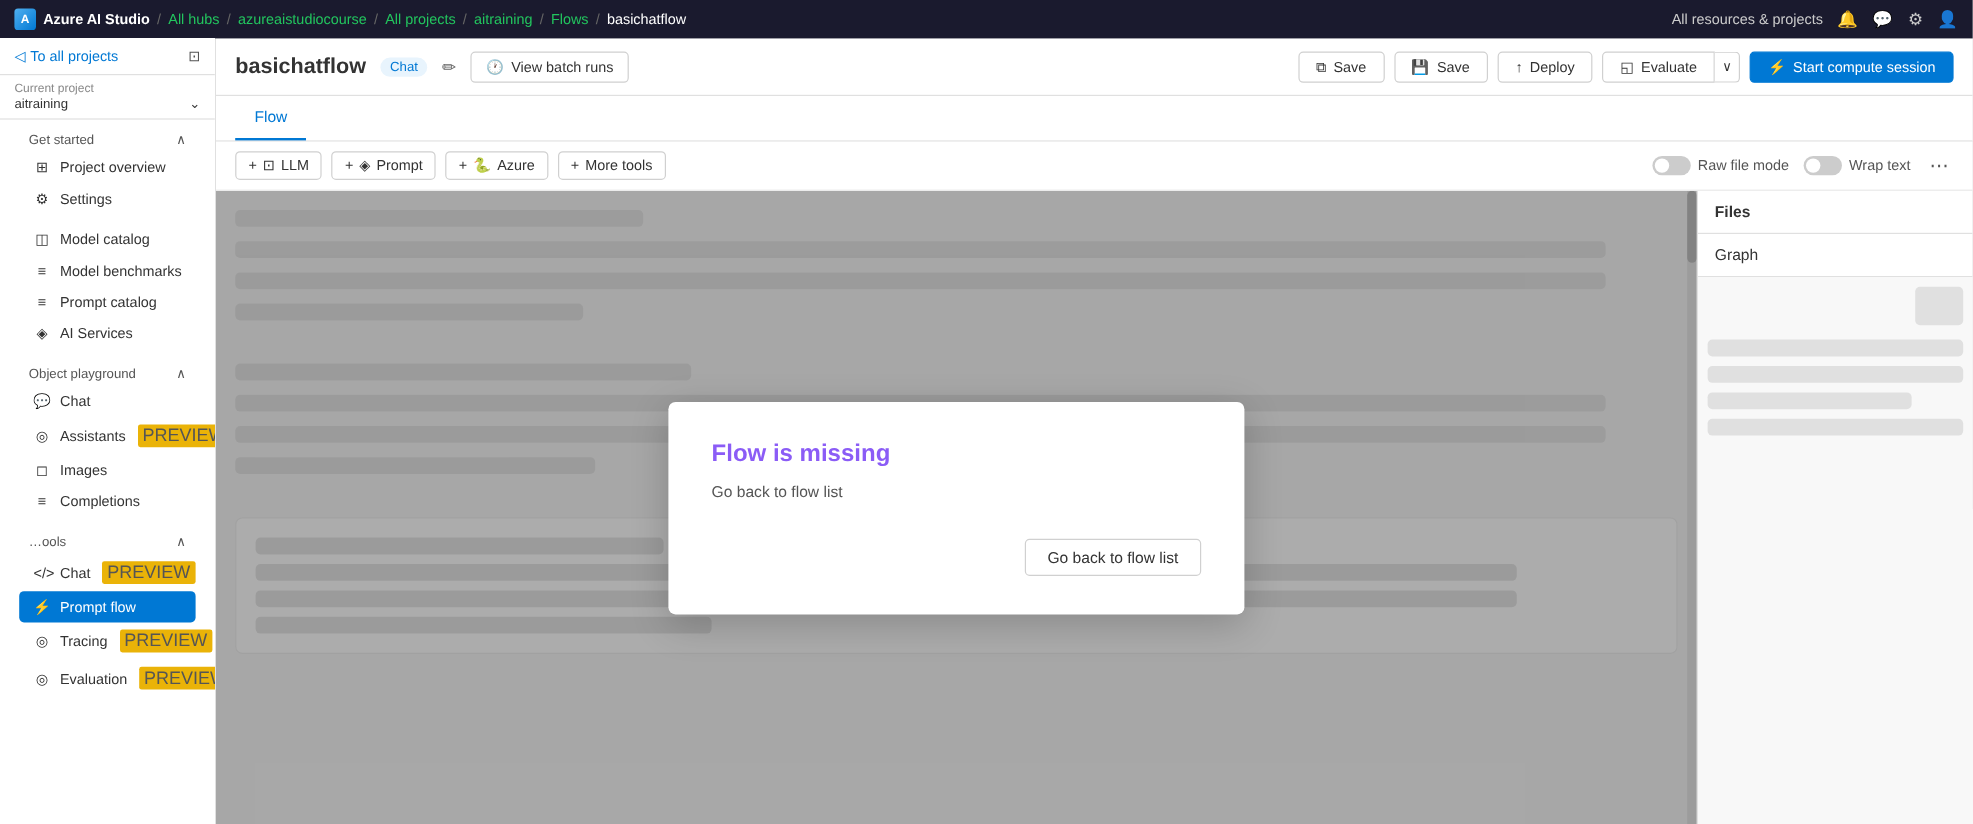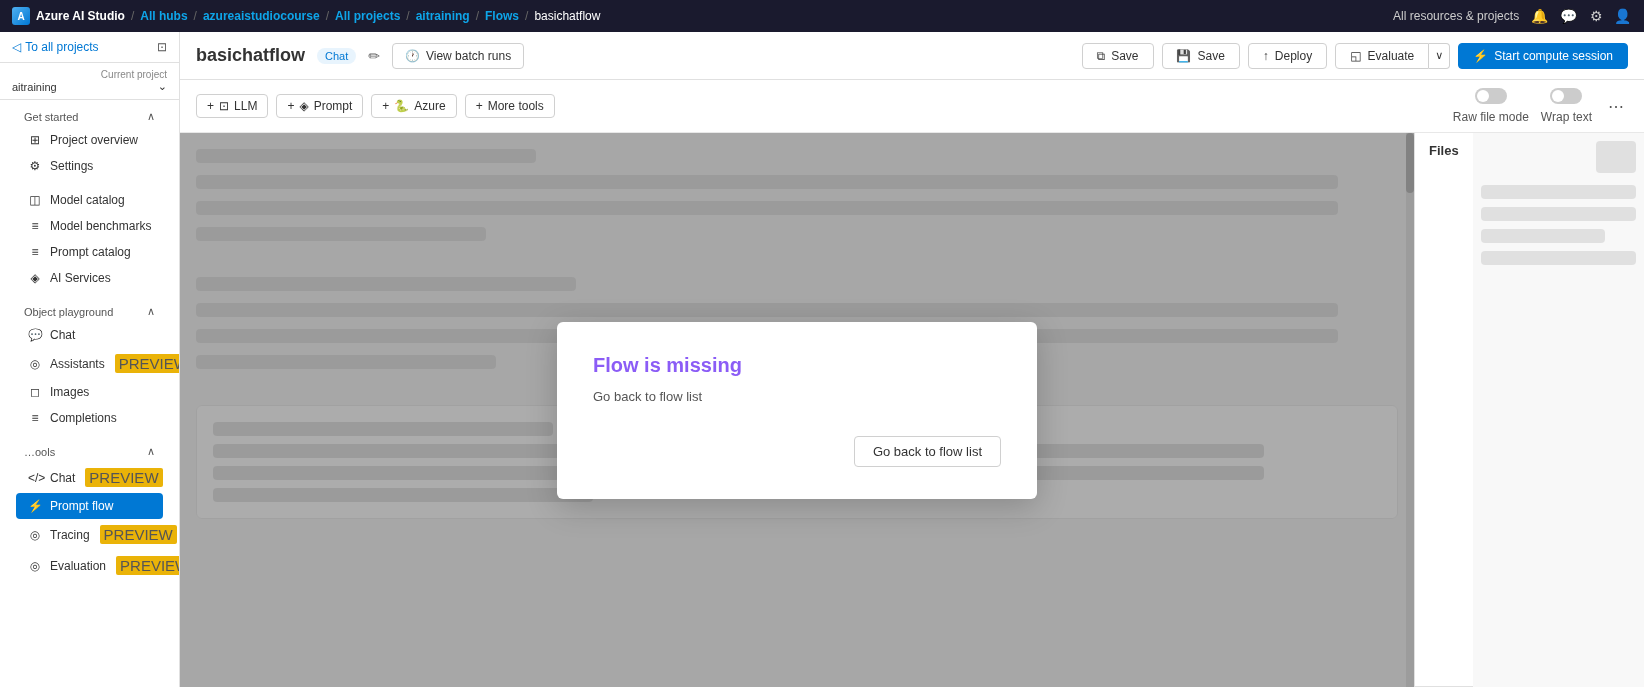--- a/index.html
+++ b/index.html
@@ -18,21 +18,21 @@
       position: relative;
     }
     .top-nav-brand {
       color: #fff;
       font-weight: 600;
       display: flex;
       align-items: center;
       gap: 6px;
     }
     .top-nav-sep { color: #666; }
-    .top-nav-link { color: #0ea5e9; cursor: pointer; font-weight: bold; }
+    .top-nav-link { color: #22c55e; cursor: pointer; }
     .top-nav-current { color: #fff; font-weight: 500; }
     .top-nav-right {
       margin-left: auto;
       display: flex;
       align-items: center;
       gap: 12px;
       color: #ccc;
       font-size: 12px;
     }
     .top-nav-icon { cursor: pointer; font-size: 14px; }
@@ -60,21 +60,20 @@
       align-items: center;
       justify-content: space-between;
       font-size: 12px;
       color: #555;
     }
     .sidebar-top-label { color: #0078d4; cursor: pointer; display: flex; align-items: center; gap: 4px; }
     .sidebar-project {
       padding: 6px 12px;
       border-bottom: 1px solid #e0e0e0;
       font-size: 11px;
-      text-align: right;
     }
     .sidebar-project-label { color: #888; font-size: 10px; }
     .sidebar-project-name { color: #333; font-weight: 500; display: flex; align-items: center; justify-content: space-between; }
 
     .sidebar-section {
       padding: 4px 12px;
     }
     .sidebar-section-header {
       padding: 6px 12px 4px;
       display: flex;
@@ -230,21 +229,20 @@
       display: flex;
       align-items: center;
       gap: 12px;
     }
     .toggle-group {
       display: flex;
       align-items: center;
       gap: 6px;
       font-size: 12px;
       color: #555;
-      flex-direction: column;
     }
     .toggle {
       width: 32px;
       height: 16px;
       background: #ccc;
       border-radius: 8px;
       position: relative;
       cursor: pointer;
     }
     .toggle::after {
@@ -288,21 +286,21 @@
       flex-direction: column;
       gap: 8px;
     }
 
     
     .right-panel {
       width: 230px;
       background: #fff;
       border-left: 1px solid #e0e0e0;
       display: flex;
-      flex-direction: row;
+      flex-direction: column;
     }
     .right-panel-header {
       padding: 10px 14px;
       border-bottom: 1px solid #e0e0e0;
       font-size: 13px;
       font-weight: 600;
       color: #333;
     }
     .right-panel-section {
       padding: 10px 14px;
@@ -570,20 +568,25 @@
           </button>
           <button class="evaluate-caret">∨</button>
         </div>
         <button class="btn btn-primary">
           <span>⚡</span>
           <span>Start compute session</span>
         </button>
       </div>
     </div>
 
+    <div class="tab-bar">
+      <div class="tab active">
+        <span>Flow</span>
+      </div>
+    </div>
 
     <div style="flex:1; display:flex; flex-direction:column; overflow:hidden; position:relative;">
 
       <div class="toolbar">
         <button class="tool-btn">
           <span>+</span>
           <span>⊡</span>
           <span>LLM</span>
         </button>
         <button class="tool-btn">
@@ -648,20 +651,21 @@
               <div class="modal-body">Go back to flow list</div>
               <div class="modal-footer">
                 <button class="modal-btn">Go back to flow list</button>
               </div>
             </div>
           </div>
         </div>
 
         <div class="right-panel">
           <div class="right-panel-header">Files</div>
+          <div class="right-panel-section">Graph</div>
           <div class="right-panel-content">
 
             <div style="display:flex; justify-content:flex-end; margin-bottom:4px;">
               <div class="graph-skeleton" style="width:40px; height:32px; border-radius:4px;"></div>
             </div>
             <div class="graph-skeleton" style="width:100%; height:14px;"></div>
             <div class="graph-skeleton" style="width:100%; height:14px;"></div>
             <div class="graph-skeleton" style="width:80%; height:14px;"></div>
             <div class="graph-skeleton" style="width:100%; height:14px;"></div>
           </div>

